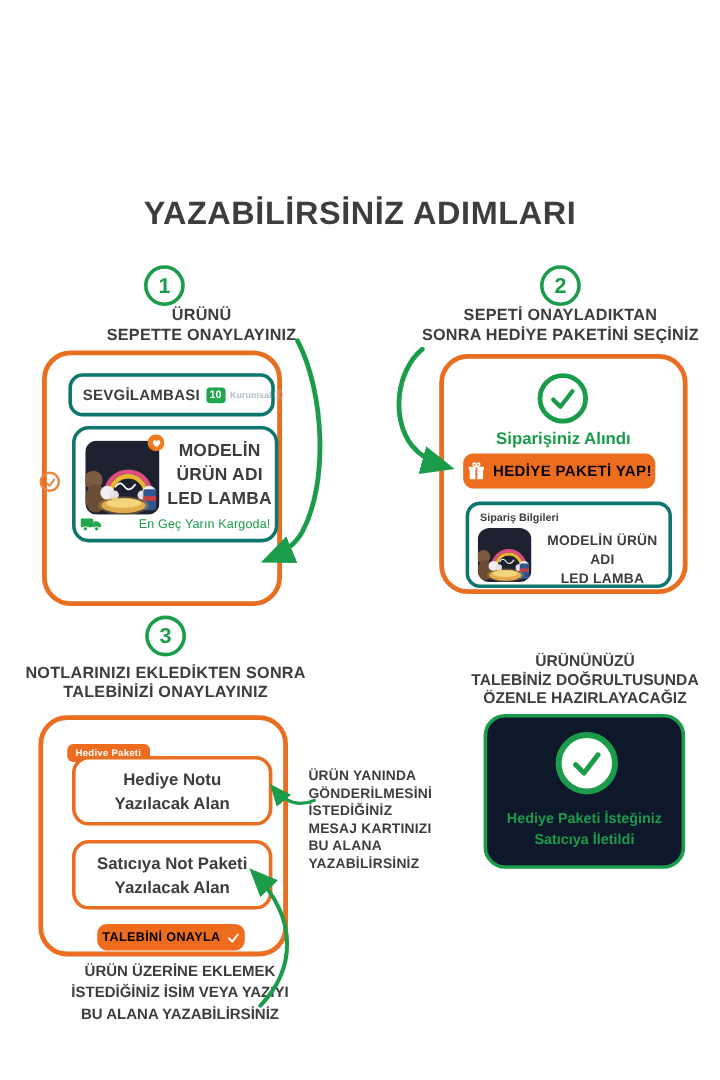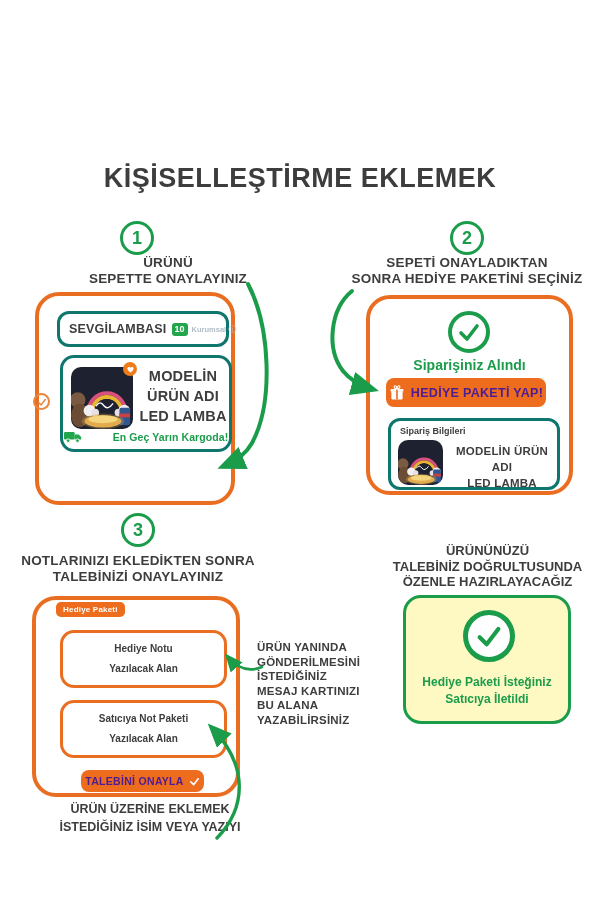--- a/index.html
+++ b/index.html
@@ -48,24 +48,24 @@
     display:flex; align-items:center; justify-content:center;
   }
   .product-name {
     font-weight:bold; color:#3d3d3d; text-align:center;
     font-size:14.5px; line-height:20px; letter-spacing:.2px;
   }
   .ship-row {
     position:absolute; display:flex; align-items:center; justify-content:center;
     width:100%; gap:4px;
   }
-  .ship-text { font-size:10.5px; font-weight:bold; color:#1b9c4b; letter-spacing:.1px;margin-left:27px; }
+  .ship-text { font-size:10.5px; font-weight:normal; color:#1b9c4b; letter-spacing:.1px;margin-left:27px; }
 
   .btn-orange {
-    position:absolute; background:#ed6c1e; color:#4c1d95; font-weight:bold;
+    position:absolute; background:#ed6c1e; color:#000000; font-weight:bold;
     display:flex; align-items:center; justify-content:center;
     border-radius:8px; letter-spacing:.3px; white-space:nowrap;
   }
 
   .check-circle-sm {
     position:absolute; width:17px; height:17px; border:2px solid #e9853f; border-radius:50%;
     display:flex; align-items:center; justify-content:center;
   }
 
   
@@ -78,29 +78,29 @@
 
   
   .gift-badge {
     position:absolute; background:#ed6c1e; color:#fff; font-weight:bold;
     font-size:8px; border-radius:5px; padding:3px 7px; letter-spacing:.2px;
   }
   .note-box {
     position:absolute; border:3px solid #e96e22; border-radius:14px; background:#fff;
     display:flex; flex-direction:column; align-items:center; justify-content:center;
   }
-  .note-text { font-size:10px; font-weight:bold; color:#3d3d3d; line-height:20px; text-align:center; }
+  .note-text { font-size:14px; font-weight:bold; color:#3d3d3d; line-height:20px; text-align:center; }
 
   .annot { font-weight:bold; color:#3d3d3d; }
   .annot-right { font-size:11.5px; line-height:14.5px; letter-spacing:.2px; }
   .annot-bottom { font-size:12.5px; line-height:18px; text-align:center; white-space:nowrap; }
 
   .result-heading { font-size:13px; line-height:15.5px; font-weight:bold; color:#3d3d3d; text-align:center; white-space:nowrap; }
   .card-green {
-    border:3px solid #1b9c4b; border-radius:18px; background:#fef9c3;
+    border:3px solid #1b9c4b; border-radius:18px; background:#0f172a;
   }
   .result-status { font-size:12px; line-height:17px; }
 
   .arrow-layer { position:absolute; inset:0; width:600px; height:900px; pointer-events:none; z-index:6; }
 </style>
 </head>
 <body>
 
 <div class="canvas">
 
@@ -139,21 +139,21 @@
       </symbol>
       <symbol id="check-glyph" viewBox="0 0 24 24">
         <path d="M4 13 L10 19 L20 6" fill="none" stroke="currentColor" stroke-width="3.6" stroke-linecap="round" stroke-linejoin="round"></path>
       </symbol>
       <symbol id="heart-glyph" viewBox="0 0 12 12">
         <path d="M6 10 C2 7 1 4.6 2.4 3.2 C3.6 2 5.3 2.6 6 3.8 C6.7 2.6 8.4 2 9.6 3.2 C11 4.6 10 7 6 10 Z" fill="#ffffff"></path>
       </symbol>
     </defs>
   </svg>
 
-  <div class="abs title">KİŞİSELLEŞTİRME EKLEMEK</div>
+  <div class="abs title">YAZABİLİRSİNİZ ADIMLARI</div>
 
   <div class="abs step-circle" style="left:120px; top:221px;">
     <span>1</span>
   </div>
   <div class="abs step-circle" style="left:450px; top:221px;">
     <span>2</span>
   </div>
   <div class="abs step-circle" style="left:121px; top:513px;">
     <span>3</span>
   </div>
@@ -230,21 +230,21 @@
           <use href="#lamp-img"></use>
         </svg>
       <div class="abs product-name" style="left:54px; top:22px; width:114px; font-size:11.5px; line-height:16px;">
         <div>MODELİN ÜRÜN ADI</div>
         <div>LED LAMBA</div>
       </div>
     </div>
   </div>
 
   <div class="abs card-orange" style="left:32px; top:596px; width:208px; height:201px;">
-    <span class="gift-badge" style="left:20px; top:2px;">Hediye Paketi</span>
+    <span class="gift-badge" style="left:20px; top:20px;">Hediye Paketi</span>
 
     <div class="note-box" style="left:24px; top:30px; width:167px; height:58px;">
       <span class="note-text">Hediye Notu</span>
       <span class="note-text">Yazılacak Alan</span>
     </div>
 
     <div class="note-box" style="left:24px; top:100px; width:167px; height:58px;">
       <span class="note-text">Satıcıya Not Paketi</span>
       <span class="note-text">Yazılacak Alan</span>
     </div>
@@ -262,20 +262,21 @@
     <div>GÖNDERİLMESİNİ</div>
     <div>İSTEDİĞİNİZ</div>
     <div>MESAJ KARTINIZI</div>
     <div>BU ALANA</div>
     <div>YAZABİLİRSİNİZ</div>
   </div>
 
   <div class="abs annot annot-bottom" style="left:40px; top:800px; width:220px;">
     <div>ÜRÜN ÜZERİNE EKLEMEK</div>
     <div>İSTEDİĞİNİZ İSİM VEYA YAZIYI</div>
+    <div>BU ALANA YAZABİLİRSİNİZ</div>
   </div>
 
   <div class="abs result-heading" style="left:385px; top:543px; width:205px;">
     <div>ÜRÜNÜNÜZÜ</div>
     <div>TALEBİNİZ DOĞRULTUSUNDA</div>
     <div>ÖZENLE HAZIRLAYACAĞIZ</div>
   </div>
 
   <div class="abs card-green" style="left:403px; top:595px; width:168px; height:129px;">
     <div class="check-circle-green" style="left:57px; top:12px; width:52px; height:52px; border-width:5px;">

